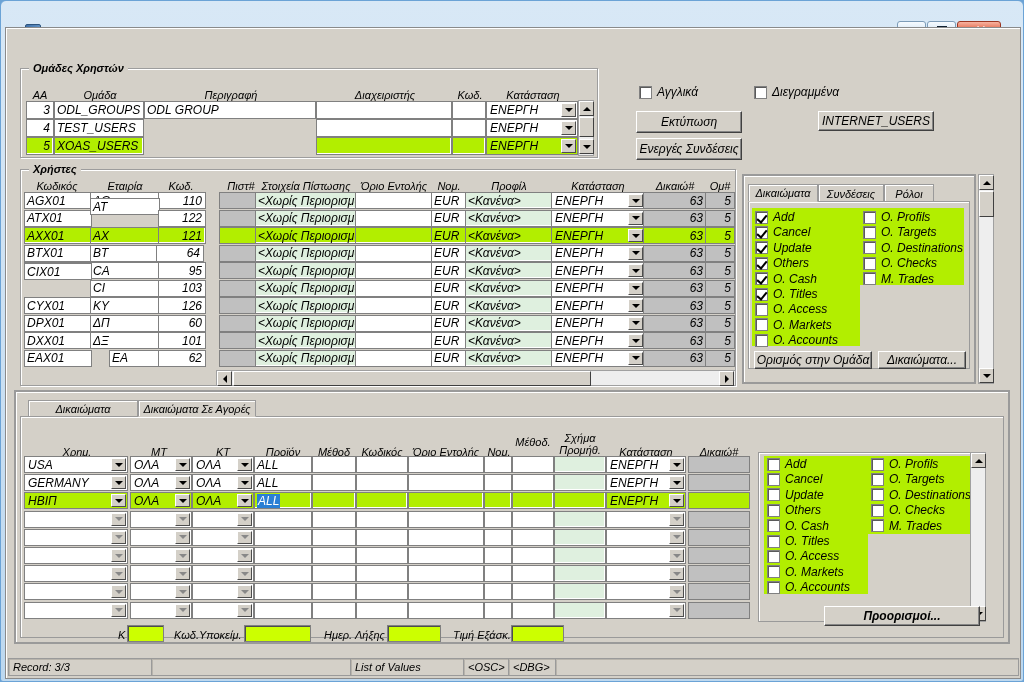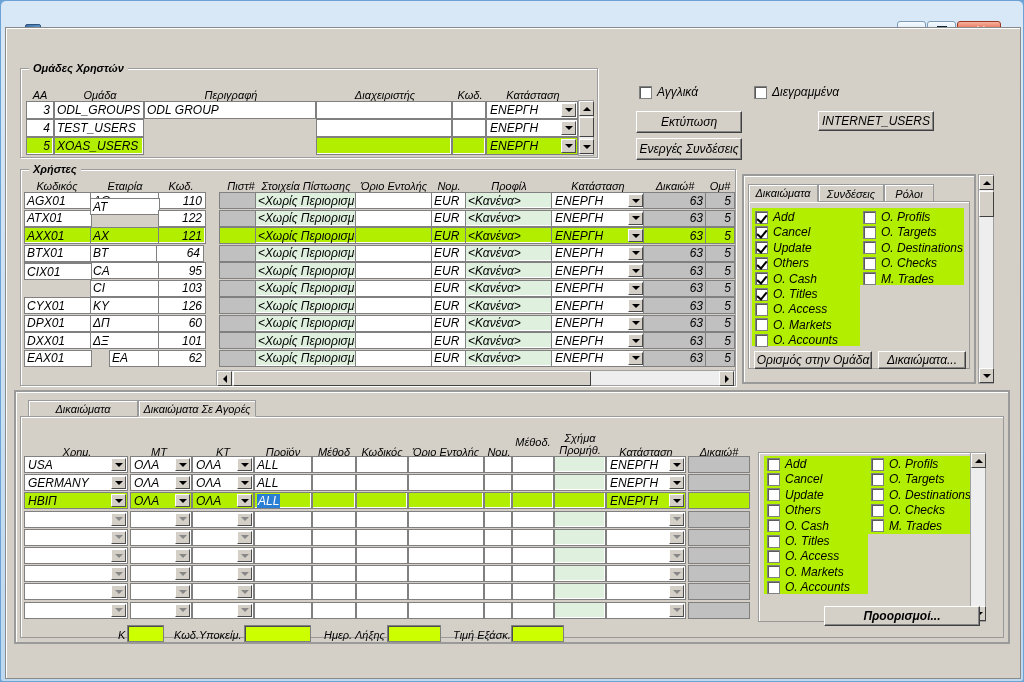--- a/index.html
+++ b/index.html
@@ -924,15 +924,23 @@
 
     <div class="lbl" style="left:112px; top:601px;">Κ</div>
     <div class="ylw" style="left:121px; top:597px; width:37px; height:17px;"></div>
     <div class="lbl" style="left:168px; top:601px;">Κωδ.Υποκείμ.</div>
     <div class="ylw" style="left:238px; top:597px; width:67px; height:17px;"></div>
     <div class="lbl" style="left:318px; top:601px;">Ημερ. Λήξης</div>
     <div class="ylw" style="left:381px; top:597px; width:54px; height:17px;"></div>
     <div class="lbl" style="left:447px; top:601px;">Τιμή Εξάσκ.</div>
     <div class="ylw" style="left:505px; top:597px; width:53px; height:17px;"></div>
 
+    <div class="statusbar">
+      <div class="sb-cell" style="width:144px;">Record: 3/3</div>
+      <div class="sb-cell" style="width:200px;"></div>
+      <div class="sb-cell" style="width:114px;">List of Values</div>
+      <div class="sb-cell" style="width:46px;">&lt;OSC&gt;</div>
+      <div class="sb-cell" style="width:48px;">&lt;DBG&gt;</div>
+      <div class="sb-cell" style="flex:1;"></div>
+    </div>
 
   </div>
 </div>
 
 </body></html>

